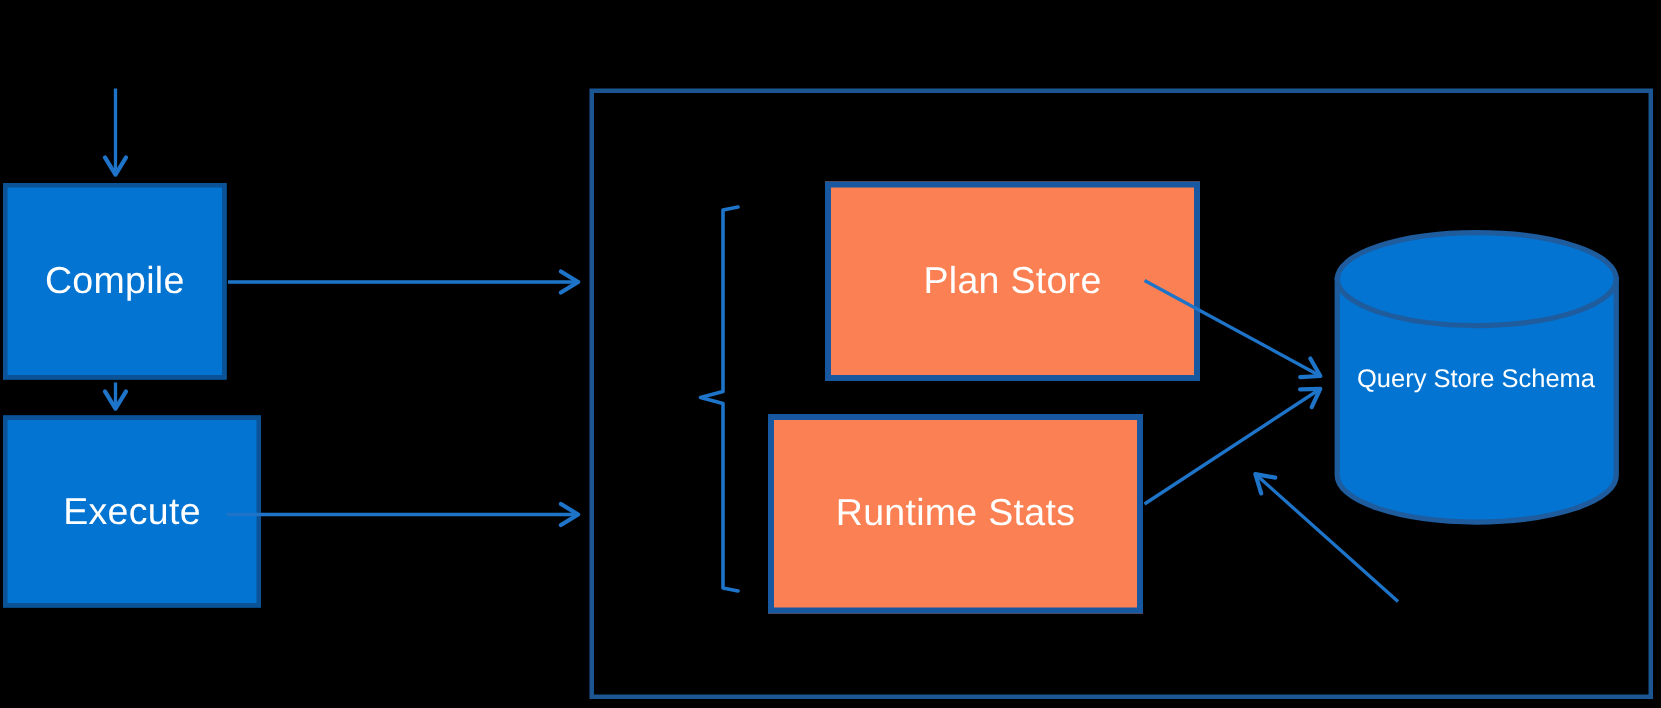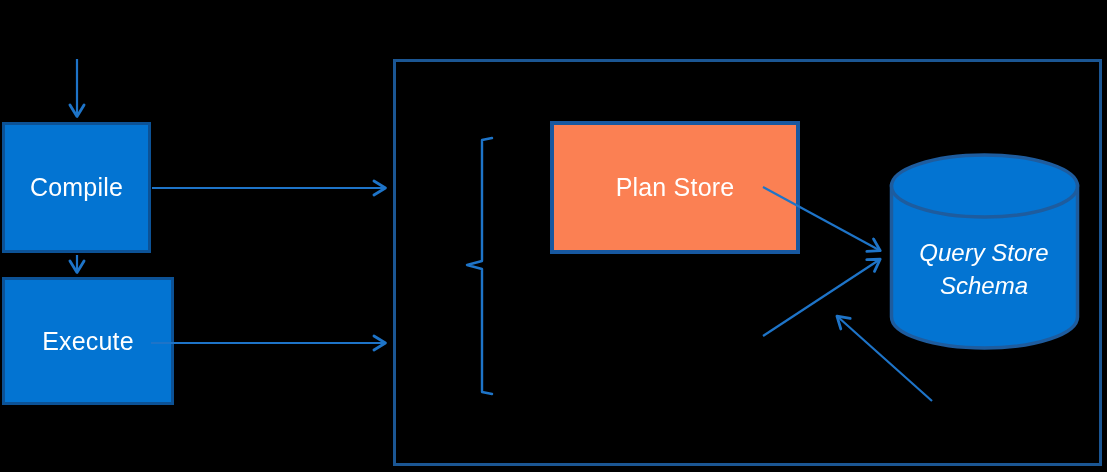--- a/index.html
+++ b/index.html
@@ -80,23 +80,22 @@
     fill: var(--blue-fill);
     stroke: var(--cylinder-border);
     stroke-width: 3.5;
   }
   .schema-label {
     position: absolute;
     left: 889px; top: 236px;
     width: 190px;
     text-align: center;
     color: var(--text);
-    font-size: 24px;
+    font-size: 17px;
     line-height: 33px;
-    font-style: italic;
   }
 </style>
 </head>
 <body>
 
 <div class="stage">
 
   <div class="container-box"></div>
 
   <div class="node blue-box compile">
@@ -104,20 +103,23 @@
   </div>
 
   <div class="node blue-box execute">
     <span>Execute</span>
   </div>
 
   <div class="node orange-box plan">
     <span>Plan Store</span>
   </div>
 
+  <div class="node orange-box runtime">
+    <span>Runtime Stats</span>
+  </div>
 
   <svg class="overlay-svg" viewBox="0 0 1107 472" xmlns="http://www.w3.org/2000/svg">
     <defs>
       <marker id="arrowhead" viewBox="0 0 10 10" refX="7.2" refY="5" markerWidth="8" markerHeight="8" orient="auto-start-reverse">
         <path class="arrowhead-path" d="M1.5,1 L8,5 L1.5,9"></path>
       </marker>
     </defs>
 
     <line class="arrow-line" x1="77" y1="59" x2="77" y2="115" marker-end="url(#arrowhead)"></line>
 

